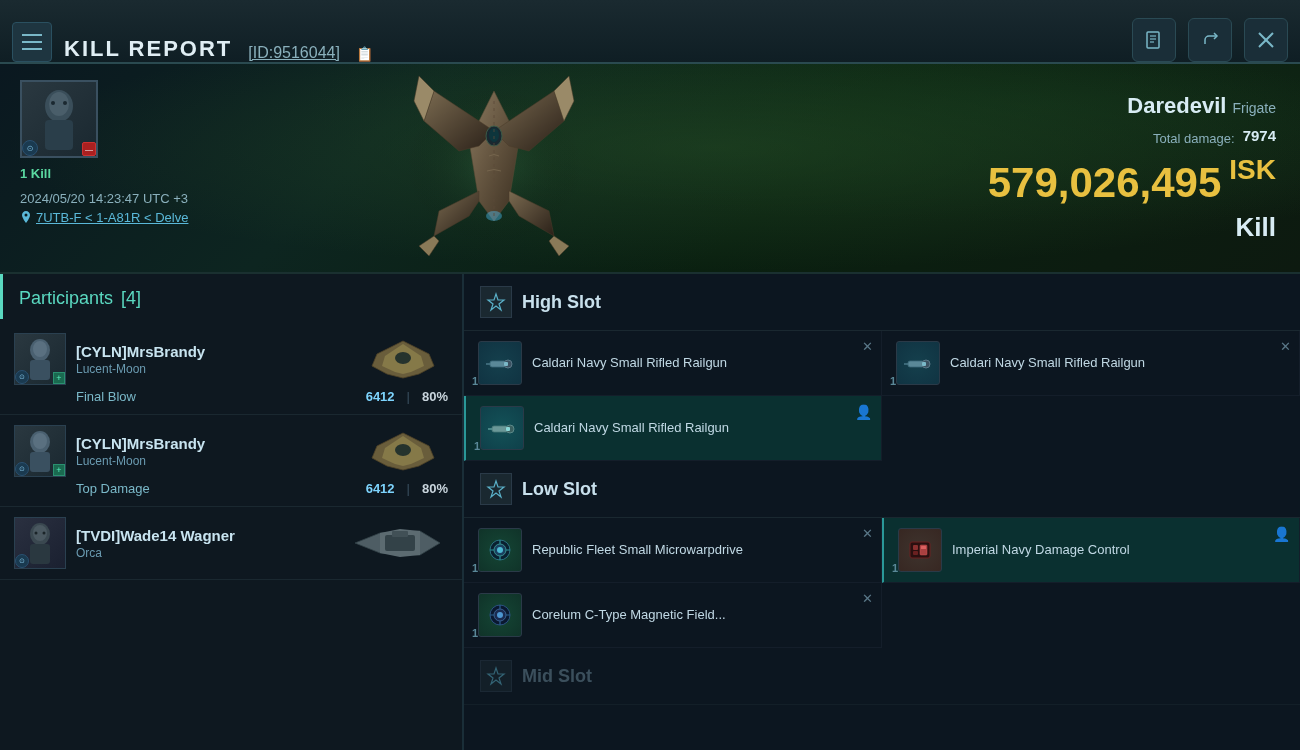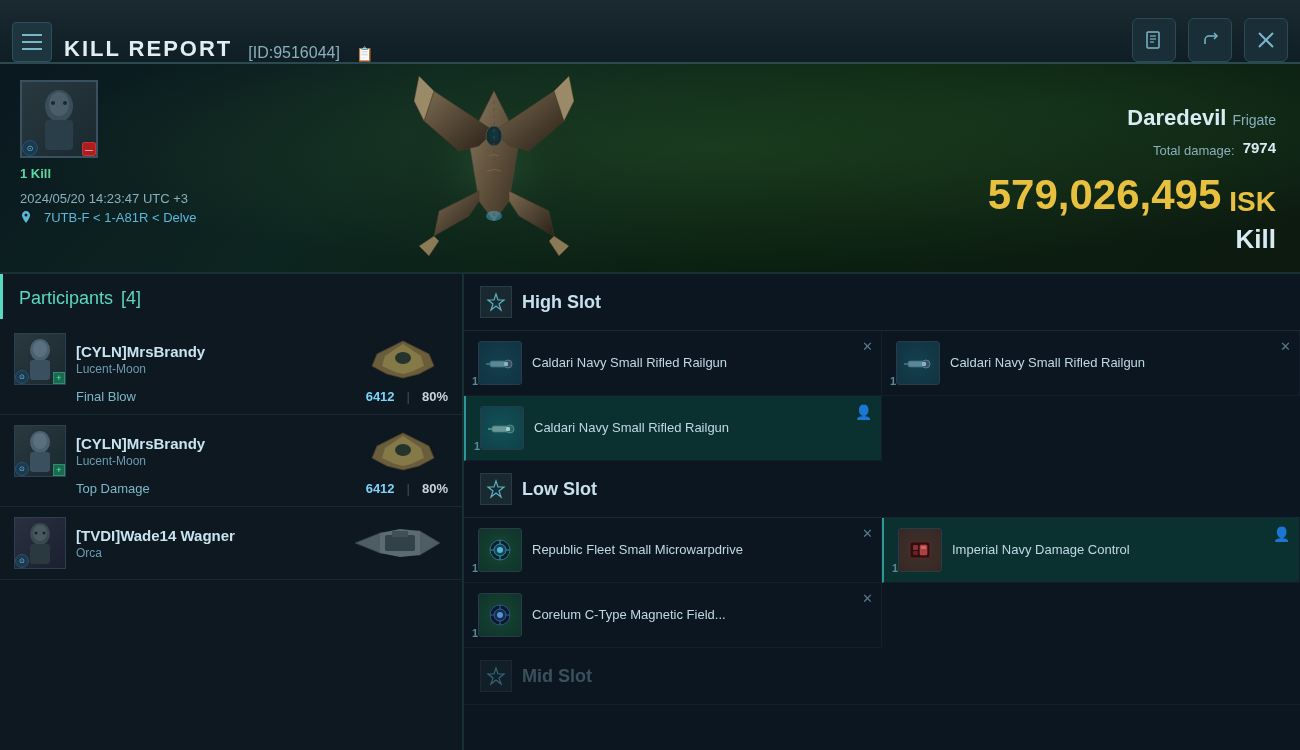--- a/index.html
+++ b/index.html
@@ -38,20 +38,21 @@
       font-size: 22px;
       font-weight: bold;
       color: #e0eef4;
       letter-spacing: 2px;
       text-transform: uppercase;
     }
     .header-id {
       font-size: 16px;
       color: #8ab0bc;
       margin-left: 4px;
+      text-decoration: underline;
     }
     .header-spacer { flex: 1; }
     .header-icon-btn {
       width: 44px; height: 44px;
       background: #1a2e38;
       border: 1px solid #2a4a54;
       border-radius: 6px;
       display: flex; align-items: center; justify-content: center;
       cursor: pointer; color: #8ab8c8; font-size: 18px;
     }
@@ -132,25 +133,26 @@
     }
     .banner-date {
       margin-top: 10px;
       font-size: 13px;
       color: #8ab0bc;
     }
     .banner-location {
       margin-top: 4px;
       font-size: 13px;
       color: #5ab8d8;
+      text-decoration: underline;
       cursor: pointer;
-      display: flex; align-items: center; gap: 12px;
+      display: flex; align-items: center; gap: 4px;
     }
     .banner-right {
-      position: absolute; right: 0; top: 12px;
+      position: absolute; right: 0; top: 0;
       width: 380px; height: 100%;
       display: flex; flex-direction: column;
       align-items: flex-end;
       justify-content: center;
       padding: 16px 24px;
       z-index: 2;
     }
     .ship-name {
       font-size: 22px;
       color: #d8ecf4;
@@ -500,21 +502,21 @@
 
   <div class="banner-right">
     <div style="display:flex; align-items:baseline; justify-content:flex-end;">
       <span class="ship-name">Daredevil</span>
       <span class="ship-type">Frigate</span>
     </div>
     <div style="display:flex; align-items:center; margin-top:6px;">
       <span class="total-dmg-label">Total damage:</span>
       <span class="total-dmg-val">7974</span>
     </div>
-    <div style="display:flex; align-items:flex-end; margin-top:8px;">
+    <div style="display:flex; align-items:flex-start; margin-top:8px;">
       <span class="isk-value">579,026,495</span>
       <span class="isk-label">ISK</span>
     </div>
     <div class="kill-label">Kill</div>
   </div>
 </div>
 
 <div class="main-content">
 
   <div class="left-panel">

